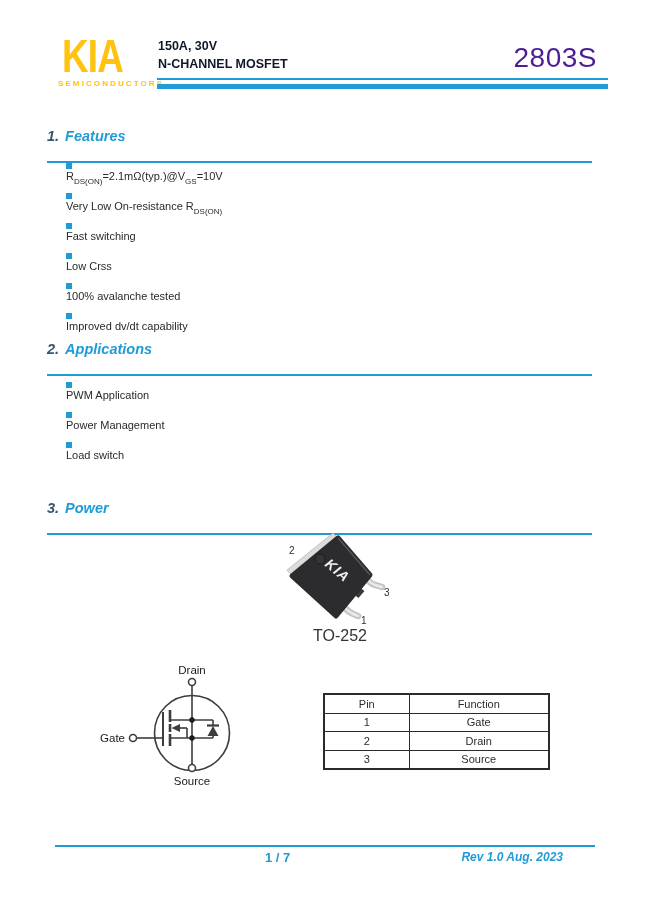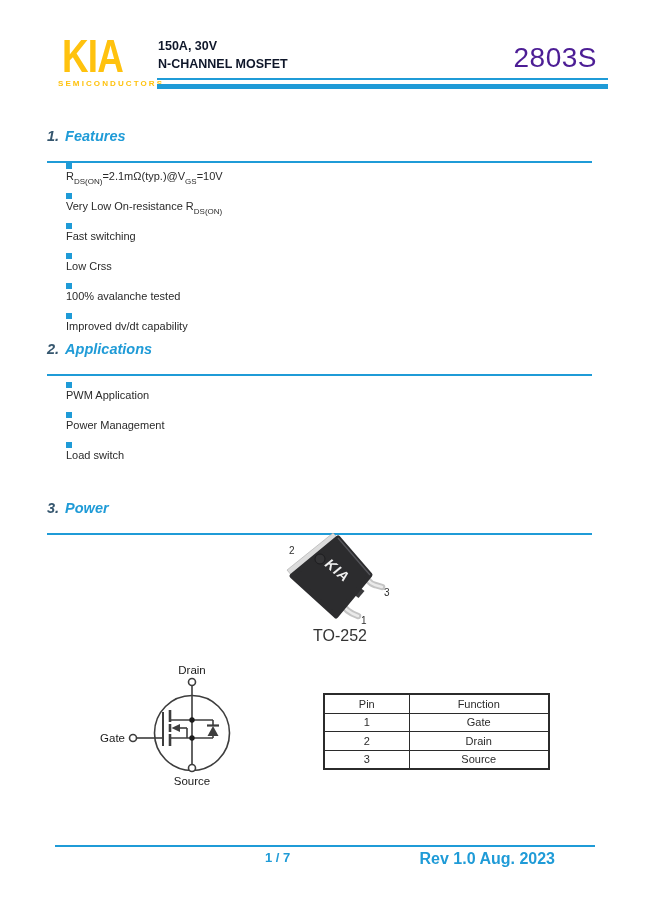--- a/index.html
+++ b/index.html
@@ -38,21 +38,21 @@
   .mos{position:absolute;left:88px;top:660px;width:210px;height:150px;}
   .mos text{font-family:"Liberation Sans","DejaVu Sans",sans-serif;}
   .pintab{
     position:absolute;left:323px;top:693px;width:225px;table-layout:fixed;
     border-collapse:collapse;border:2px solid #2b2b2b;font-size:11px;color:#2b2b2b;text-align:center;
   }
   .pintab td{border:1px solid #2b2b2b;height:17.5px;padding:0;margin-left:8px;}
   
   .foot-rule{position:absolute;left:55px;top:845px;width:540px;height:2px;background:#1f9bd7;}
   .foot-page{position:absolute;left:265px;top:850px;width:75px;text-align:left;font-size:13px;font-weight:bold;color:#1f9bd7;}
-  .foot-rev{position:absolute;right:94px;top:850px;font-size:16px;font-weight:bold;color:#1f9bd7;}
+  .foot-rev{position:absolute;right:86px;top:850px;font-size:12px;font-weight:bold;color:#1f9bd7;font-style:italic;}
 </style>
 </head>
 <body>
 
 <div class="page">
 
   <div class="logo-brand">KIA</div>
   <div class="logo-tagline">SEMICONDUCTORS</div>
 
   <div class="hdr-mid">

